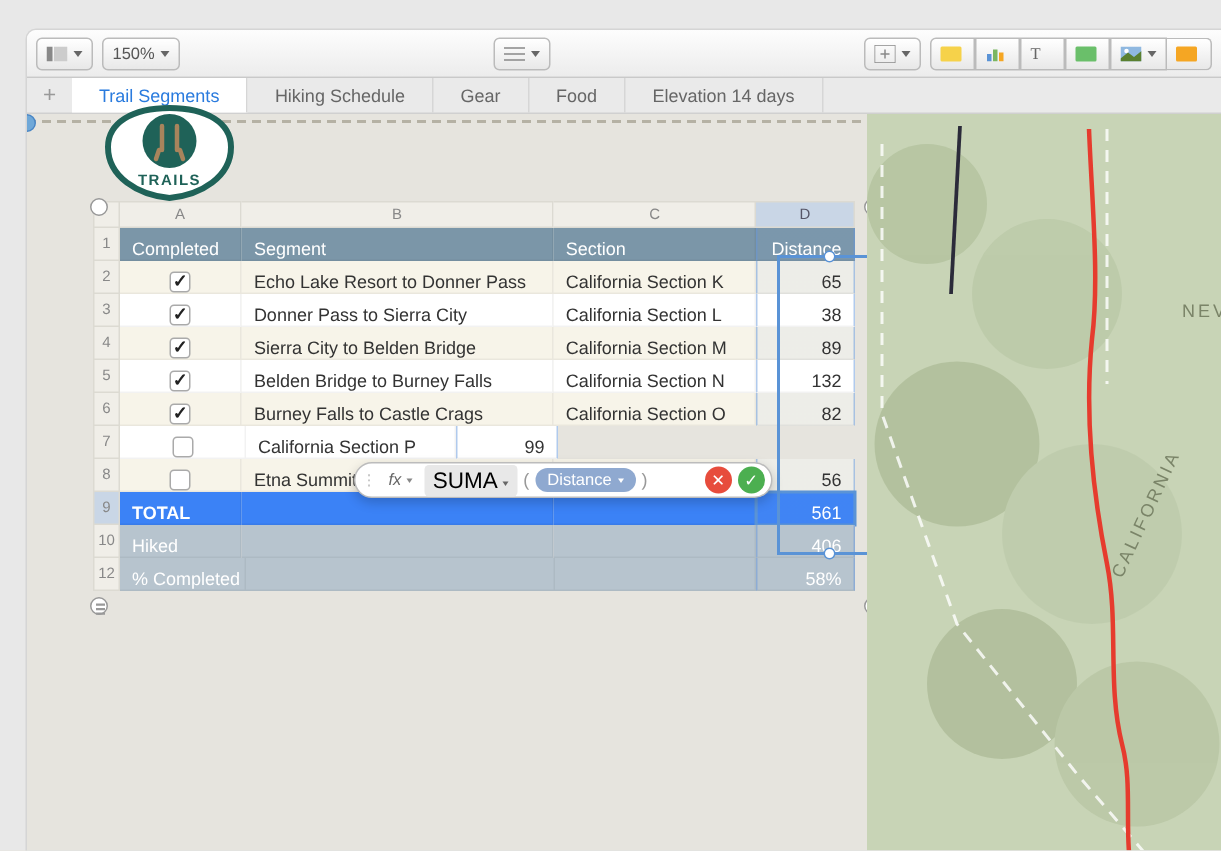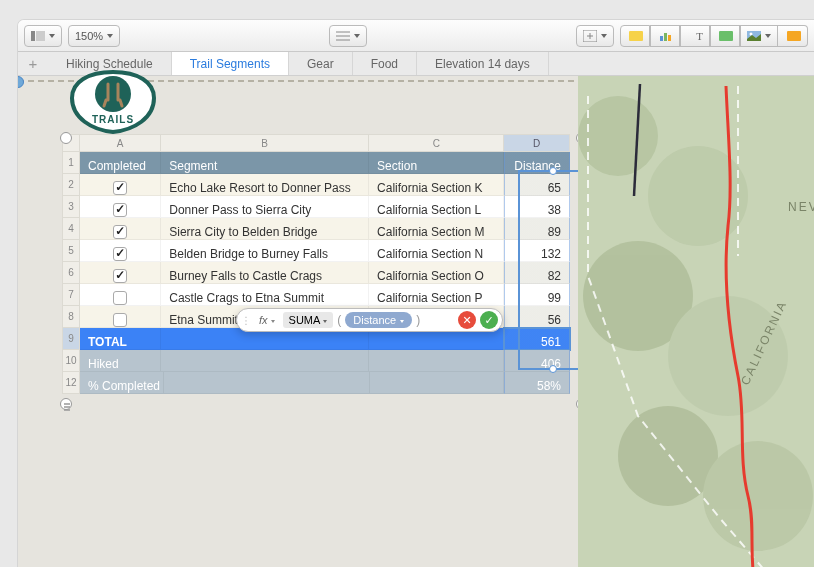--- a/index.html
+++ b/index.html
@@ -2,21 +2,21 @@
 <html><head>
 <meta charset="utf-8">
 <style>
 * { margin: 0; padding: 0; box-sizing: border-box; font-family: -apple-system, "Helvetica Neue", Arial, sans-serif; }
 body { background: #e8e8e8; width: 814px; height: 567px; overflow: hidden; position: relative; }
 
 .chrome { position: absolute; top: 20px; left: 18px; right: 0; bottom: 0; background: #f5f5f5; border-radius: 6px 0 0 0; box-shadow: 0 0 0 1px rgba(0,0,0,0.08); overflow: hidden; }
 
 .toolbar { height: 32px; background: linear-gradient(#fdfdfd,#ececec); border-bottom: 1px solid #c9c9c9; display: flex; align-items: center; padding: 0 6px; gap: 6px; }
 .tool-group { display: flex; gap: 0; }
-.tool-btn { height: 22px; min-width: 30px; padding: 0 6px; background: linear-gradient(#ffffff,#e8e8e8); border: 1px solid #bbb; display: flex; align-items: center; justify-content: flex-end; cursor: pointer; font-size: 11px; color: #555; }
+.tool-btn { height: 22px; min-width: 30px; padding: 0 6px; background: linear-gradient(#ffffff,#e8e8e8); border: 1px solid #bbb; display: flex; align-items: center; justify-content: flex-start; cursor: pointer; font-size: 11px; color: #555; }
 .tool-group .tool-btn:first-child { border-radius: 4px 0 0 4px; }
 .tool-group .tool-btn:last-child { border-radius: 0 4px 4px 0; border-left: none; }
 .tool-group .tool-btn:only-child { border-radius: 4px; border-left: 1px solid #bbb; }
 .tool-btn.dropdown::after { content: ""; display: inline-block; margin-left: 4px; border-top: 4px solid #666; border-left: 3px solid transparent; border-right: 3px solid transparent; }
 .spacer { flex: 1; }
 .sw { width: 14px; height: 10px; border-radius: 1px; }
 .sw-yellow{background:#f6d24a;} .sw-green{background:#6abf6a;} .sw-orange{background:#f5a623;}
 
 .sheet-tabs { height: 24px; background: #eaeaea; border-bottom: 1px solid #d0d0d0; display: flex; align-items: stretch; }
 .sheet-add { width: 30px; display:flex; align-items:center; justify-content:center; color:#999; font-size: 15px; cursor:pointer; }
@@ -58,21 +58,21 @@
 .sel-outline { position:absolute; top:36px; left:456px; width:70px; height:200px; border:2px solid #5a93d6; pointer-events:none; }
 .sel-dot { position:absolute; width:8px; height:8px; background:#fff; border:1.5px solid #5a93d6; border-radius:50%; }
 .sel-dot.t{top:-5px;left:50%;margin-left:-4px;} .sel-dot.b{bottom:-5px;left:50%;margin-left:-4px;}
 
 .checkbox { width:14px; height:14px; border:1px solid #aaa; border-radius:3px; background:#fff; position:relative; }
 .checkbox.checked::after { content:"✓"; position:absolute; top:-2px; left:1px; font-size:12px; color:#222; font-weight:bold; }
 
 .formula-bar { position:absolute; top:232px; left:218px; height:24px; background:#fff; border:1px solid #bcbcbc; border-radius:12px; box-shadow:0 3px 8px rgba(0,0,0,0.2); display:flex; align-items:center; padding:0 4px; gap:4px; z-index:5; }
 .fx { font-size:11px; color:#666; font-style:italic; padding:0 4px; cursor:pointer; }
 .fx::after { content:""; display:inline-block; margin-left:3px; border-top:3px solid #888; border-left:2.5px solid transparent; border-right:2.5px solid transparent; vertical-align:1px;}
-.func-token { font-size:11px; padding:2px 6px; background:#e8e8e8; border-radius:3px; cursor:pointer; }
+.func-token { font-size:15px; padding:2px 6px; background:#e8e8e8; border-radius:3px; cursor:pointer; }
 .func-token::after { content:""; display:inline-block; margin-left:3px; border-top:3px solid #666; border-left:2.5px solid transparent; border-right:2.5px solid transparent; vertical-align:1px;}
 .arg-token { font-size:11px; padding:2px 8px; background:#8fa9d0; color:#fff; border-radius:10px; cursor:pointer; }
 .arg-token::after { content:""; display:inline-block; margin-left:4px; border-top:3px solid #fff; border-left:2.5px solid transparent; border-right:2.5px solid transparent; vertical-align:1px;}
 .paren { font-size:12px; color:#999; }
 .formula-space { width:30px; }
 .circ-btn { width:18px; height:18px; border-radius:50%; display:flex; align-items:center; justify-content:center; font-size:11px; color:#fff; cursor:pointer; }
 .circ-cancel { background:#e74c3c; } .circ-confirm { background:#4caf50; }
 
 .map { position:absolute; top:0; right:0; width:236px; height:100%; overflow:hidden; }
 .total-cell-active { outline:2px solid #5a93d6; outline-offset:-1px; }
@@ -141,25 +141,25 @@
           </svg>
       </div>
       <div class="tool-btn">
           <div class="sw sw-orange"></div>
         </div>
     </div>
   </div>
 
   <div class="sheet-tabs">
     <div class="sheet-add">+</div>
+    <div class="sheet-tab active">
+        <span>Trail Segments</span>
+      </div>
     <div class="sheet-tab">
         <span>Hiking Schedule</span>
-      </div>
-    <div class="sheet-tab active">
-        <span>Trail Segments</span>
       </div>
     <div class="sheet-tab">
         <span>Gear</span>
       </div>
     <div class="sheet-tab">
         <span>Food</span>
       </div>
     <div class="sheet-tab">
         <span>Elevation 14 days</span>
       </div>
@@ -257,21 +257,20 @@
             </div>
             <div class="tcell w-b">Burney Falls to Castle Crags</div>
             <div class="tcell w-c">California Section O</div>
             <div class="tcell w-d num dcol">82</div>
           </div>
           <div class="trow data-row alt">
             <div class="row-num">7</div>
             <div class="tcell w-a" style="justify-content:center;">
               <div class="checkbox"></div>
             </div>
-            <div class="tcell w-b">Castle Crags to Etna Summit</div>
             <div class="tcell w-c">California Section P</div>
             <div class="tcell w-d num dcol">99</div>
           </div>
           <div class="trow data-row">
             <div class="row-num">8</div>
             <div class="tcell w-a" style="justify-content:center;">
               <div class="checkbox"></div>
             </div>
             <div class="tcell w-b">Etna Summit to Seiad Valley</div>
             <div class="tcell w-c">California Section Q</div>

